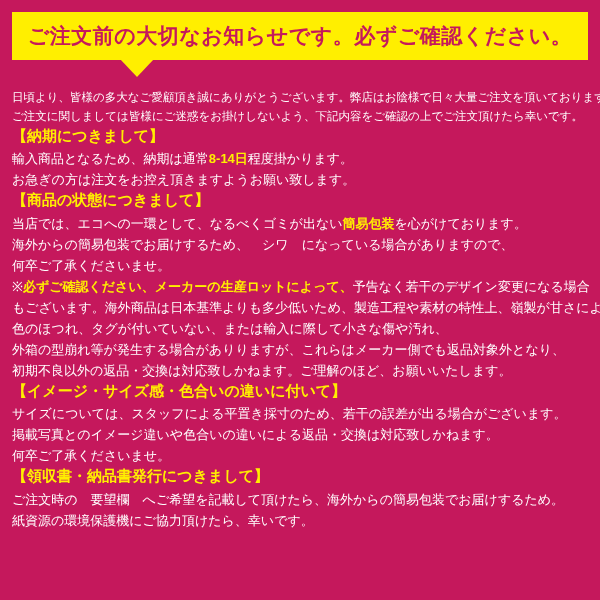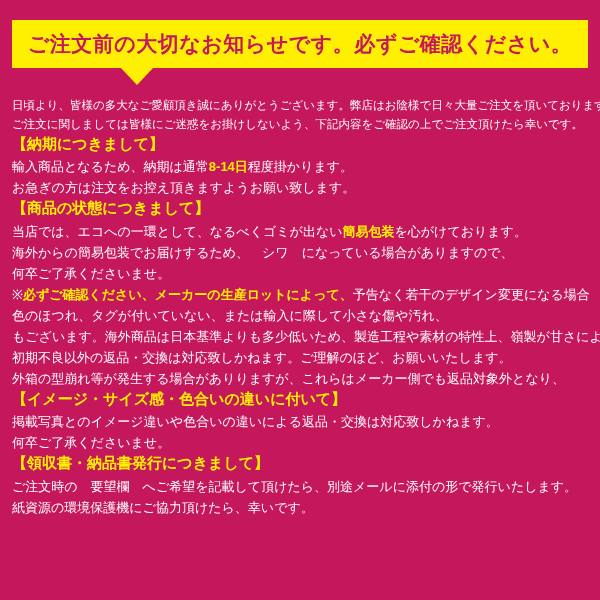--- a/index.html
+++ b/index.html
@@ -19,21 +19,21 @@
     width: 600px;
     height: 600px;
     background: #c5185c;
     box-sizing: border-box;
     padding: 10px 12px 0 12px;
   }
 
   
   .banner-wrap {
     position: relative;
-    margin: 10px 0 0 0;
+    margin: 2px 0 0 0;
   }
   .banner {
     background: #ffef00;
     color: #c5185c;
     text-align: center;
     font-size: 21px;
     font-weight: bold;
     letter-spacing: 0.5px;
     padding: 12px 4px 13px 4px;
     line-height: 1.1;
@@ -102,35 +102,36 @@
         <div class="section-title">【商品の状態につきまして】</div>
         <div class="section-body">
           <div><span>当店では、エコへの一環として、なるべくゴミが出ない</span><span class="hl">簡易包装</span><span>を心がけております。</span></div>
           <div><span>海外からの簡易包装でお届けするため、　シワ　になっている場合がありますので、</span></div>
           <div><span>何卒ご了承くださいませ。</span></div>
         </div>
       </div>
       <div class="section">
         <div class="section-body">
           <div><span>※</span><span class="hl">必ずご確認ください、メーカーの生産ロットによって、</span><span>予告なく若干のデザイン変更になる場合</span></div>
+          <div><span>もございます。海外商品は日本基準よりも多少低いため、製造工程や素材の特性上、</span><span></span><span>嶺製が甘さにより、</span></div>
           <div><span>色のほつれ、タグが付いていない、または輸入に際して小さな傷や汚れ、</span></div>
-          <div><span>もございます。海外商品は日本基準よりも多少低いため、製造工程や素材の特性上、</span><span></span><span>嶺製が甘さにより、</span></div>
+          <div><span>外箱の型崩れ等が発生する場合がありりますが、これらはメーカー側でも返品対象外となり、</span></div>
           <div><span>初期不良以外の返品・交換は対応致しかねます。ご理解のほど、お願いいたします。</span></div>
-          <div><span>外箱の型崩れ等が発生する場合がありりますが、これらはメーカー側でも返品対象外となり、</span></div>
         </div>
       </div>
       <div class="section">
         <div class="section-title">【イメージ・サイズ感・色合いの違いに付いて】</div>
         <div class="section-body">
+          <div><span>サイズについては、スタッフによる平置き採寸のため、若干の誤差が出る場合がございます。</span></div>
           <div><span>掲載写真とのイメージ違いや色合いの違いによる返品・交換は対応致しかねます。</span></div>
           <div><span>何卒ご了承くださいませ。</span></div>
         </div>
       </div>
       <div class="section">
         <div class="section-title">【領収書・納品書発行につきまして】</div>
         <div class="section-body">
-          <div><span>ご注文時の　要望欄　へご希望を記載して頂けたら、別途メールに添付の形で発行いたします。</span></div>
+          <div><span>ご注文時の　要望欄　へご希望を記載して頂けたら、海外からの簡易包装でお届けするため。</span></div>
           <div><span>紙資源の環境保護機にご協力頂けたら、幸いです。</span></div>
         </div>
       </div>
     </div>
 
 </div>
 
 </body></html>

